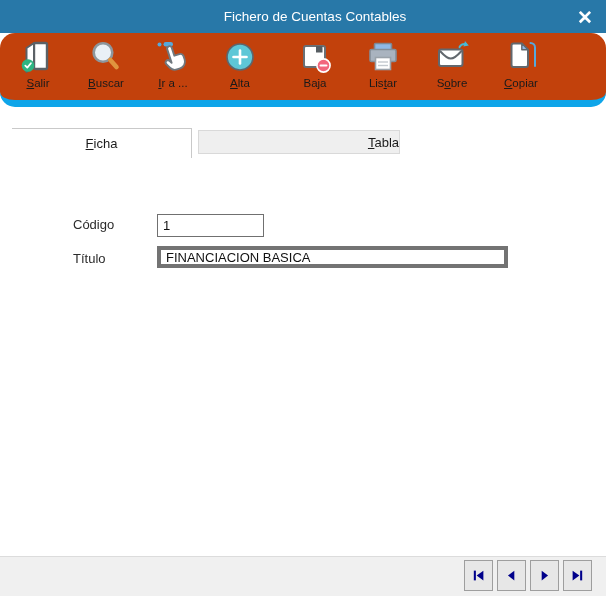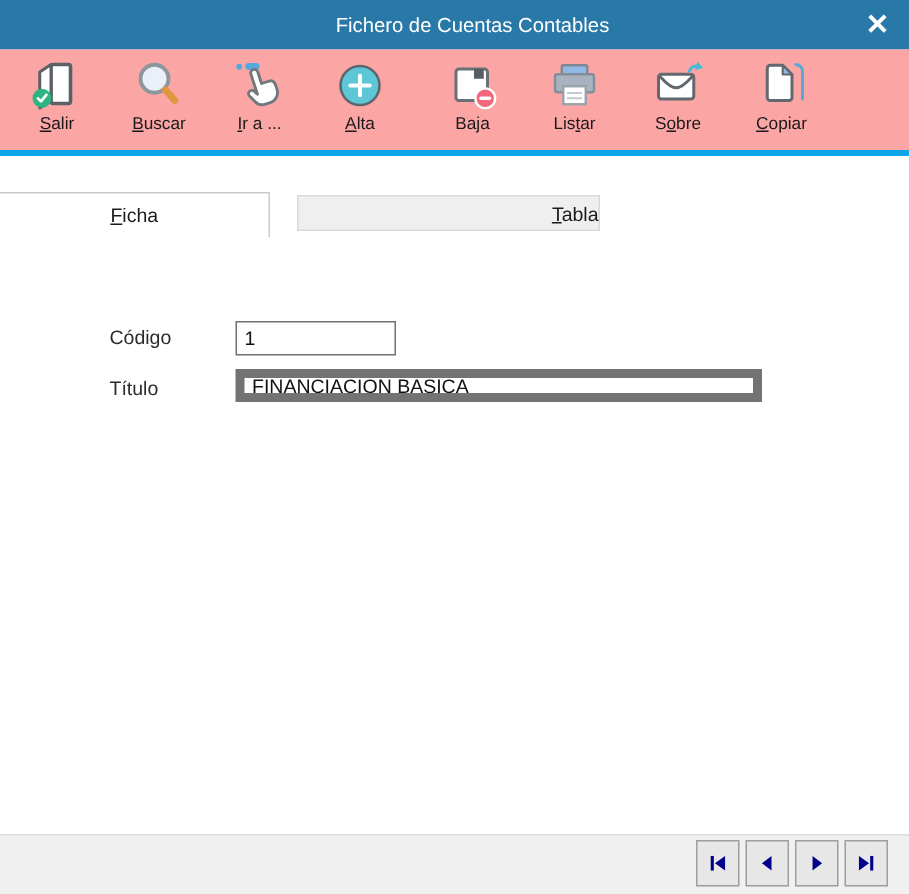--- a/index.html
+++ b/index.html
@@ -6,49 +6,49 @@
   .window { position:relative; width:606px; height:596px; background:#fff; overflow:hidden; }
 
   
   .titlebar { position:absolute; top:0; left:0; right:0; height:33px; background:#2878a8;
               display:flex; align-items:center; justify-content:center; }
   .titlebar .title { color:#fff; font-size:13.5px;margin-left:24px; }
   .close-btn { position:absolute; right:13px; top:50%; transform:translateY(-50%);
                color:#fff; font-size:19px; font-weight:bold; line-height:1; cursor:pointer; }
 
   
-  .toolbar { position:absolute; top:33px; left:0; right:0; height:67px; background:#fca5a5;
-             border-bottom:4px solid #0ea5e9; }
+  .toolbar { position:absolute; top:33px; left:0; right:0; height:67px; background:#c2410c;
+             border-bottom:7px solid #0ea5e9;border-radius:15px; }
   .tb-btn { position:absolute; top:6px; width:62px; text-align:center; cursor:pointer; }
   .tb-btn svg { display:block; margin:0 auto; width:36px; height:36px; }
   .tb-label { font-size:11.5px; color:#1a1a1a; margin-top:2px; white-space:nowrap; }
   .u { text-decoration:underline; }
   .tb-salir  { left:7px; }   .tb-buscar { left:75px; }  .tb-ira   { left:142px; }
   .tb-alta   { left:209px; } .tb-baja   { left:284px; } .tb-listar{ left:352px; }
   .tb-sobre  { left:421px; } .tb-copiar { left:490px; }
 
   
   .tabs { position:absolute; top:128px; left:0; right:0; height:30px; }
   .tab { position:absolute; top:2px; height:24px; background:#efefef; border:1px solid #d9d9d9;
          display:flex; align-items:center; justify-content:center; font-size:13px; color:#1b1b1b;
          box-sizing:border-box; cursor:pointer; }
   .tab.active { top:0; background:#fff; height:30px; border:1px solid #c9c9c9; border-bottom:none;
                 border-left:none; z-index:2; }
-  .tab-ficha  { left:0; width:180px; }
+  .tab-ficha  { left:12px; width:180px; }
   .tab-tabla  { left:198px; width:202px;justify-content:flex-end; }
   .tab-saldos { left:400px; width:206px; border-right:none; }
 
   
   .field-label { position:absolute; font-size:13px; color:#2b2b2b; }
   .label-codigo { left:73px; top:217px;text-align:center; }
   .label-titulo { left:73px; top:251px; }
   .txt-input { position:absolute; font-family:"Liberation Sans", sans-serif; font-size:13px;
                color:#111; padding:0 5px; box-sizing:border-box; background:#fff; outline:none; }
   .input-codigo { left:157px; top:214px; width:107px; height:23px; border:1px solid #707070; }
-  .input-titulo { left:157px; top:246px; width:351px; height:22px; border:6px solid #737373; }
+  .input-titulo { left:157px; top:246px; width:351px; height:22px; border:4px solid #737373; }
 
   
   .statusbar { position:absolute; left:0; right:0; bottom:0; height:39px; background:#f0f0f0;
                border-top:1px solid #dcdcdc; }
   .nav-btn { position:absolute; top:3px; width:29px; height:31px; background:#e7e7e7;
              border:1px solid #9e9e9e; display:flex; align-items:center; justify-content:center;
              box-sizing:border-box; cursor:pointer; }
   .nav-btn svg { width:15px; height:15px; }
   .nav-first { left:464px; } .nav-prev { left:497px; } .nav-next { left:530px; } .nav-last { left:563px; }
 </style>

